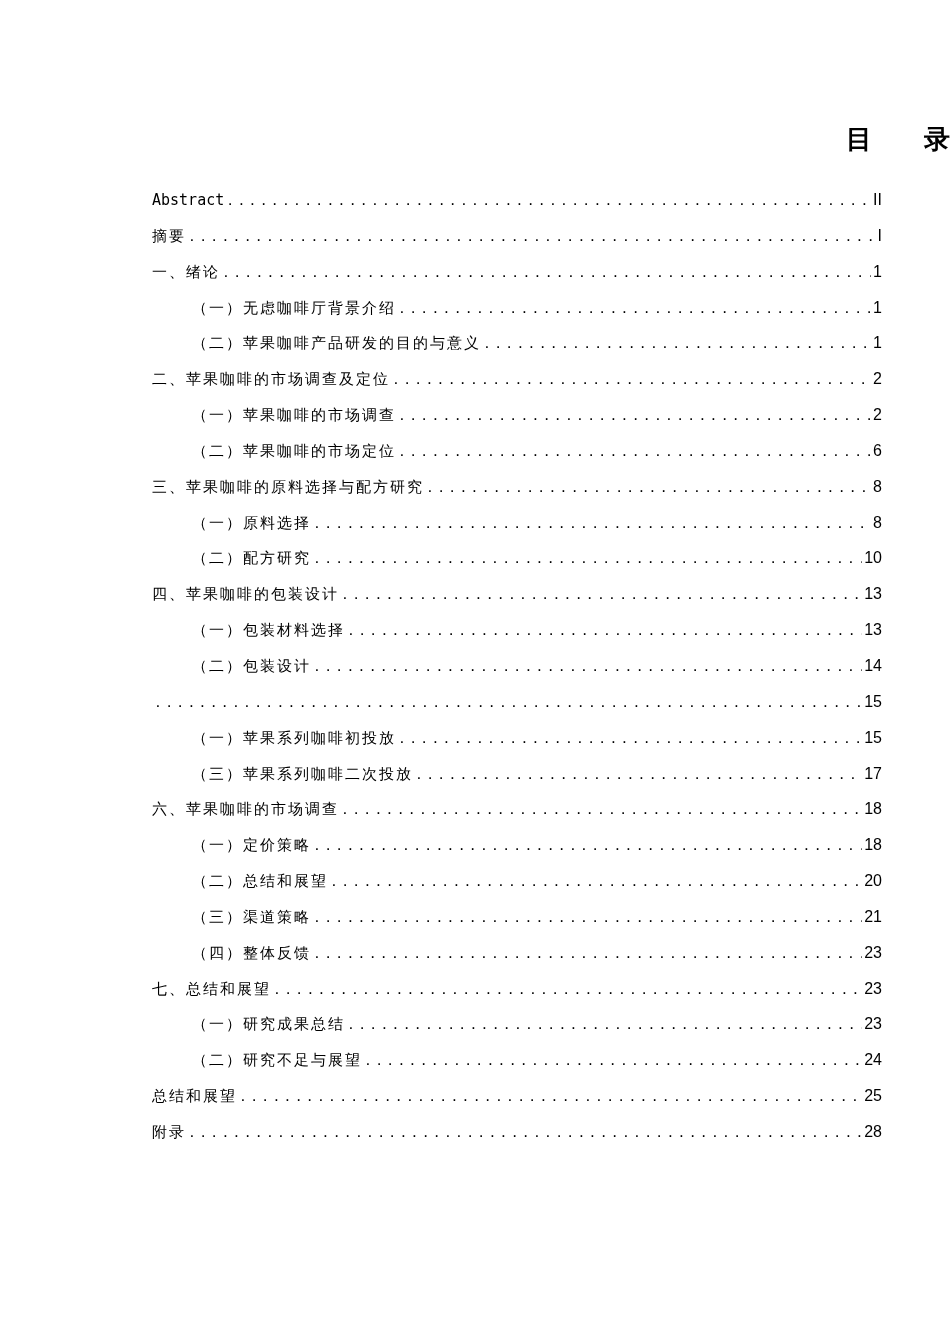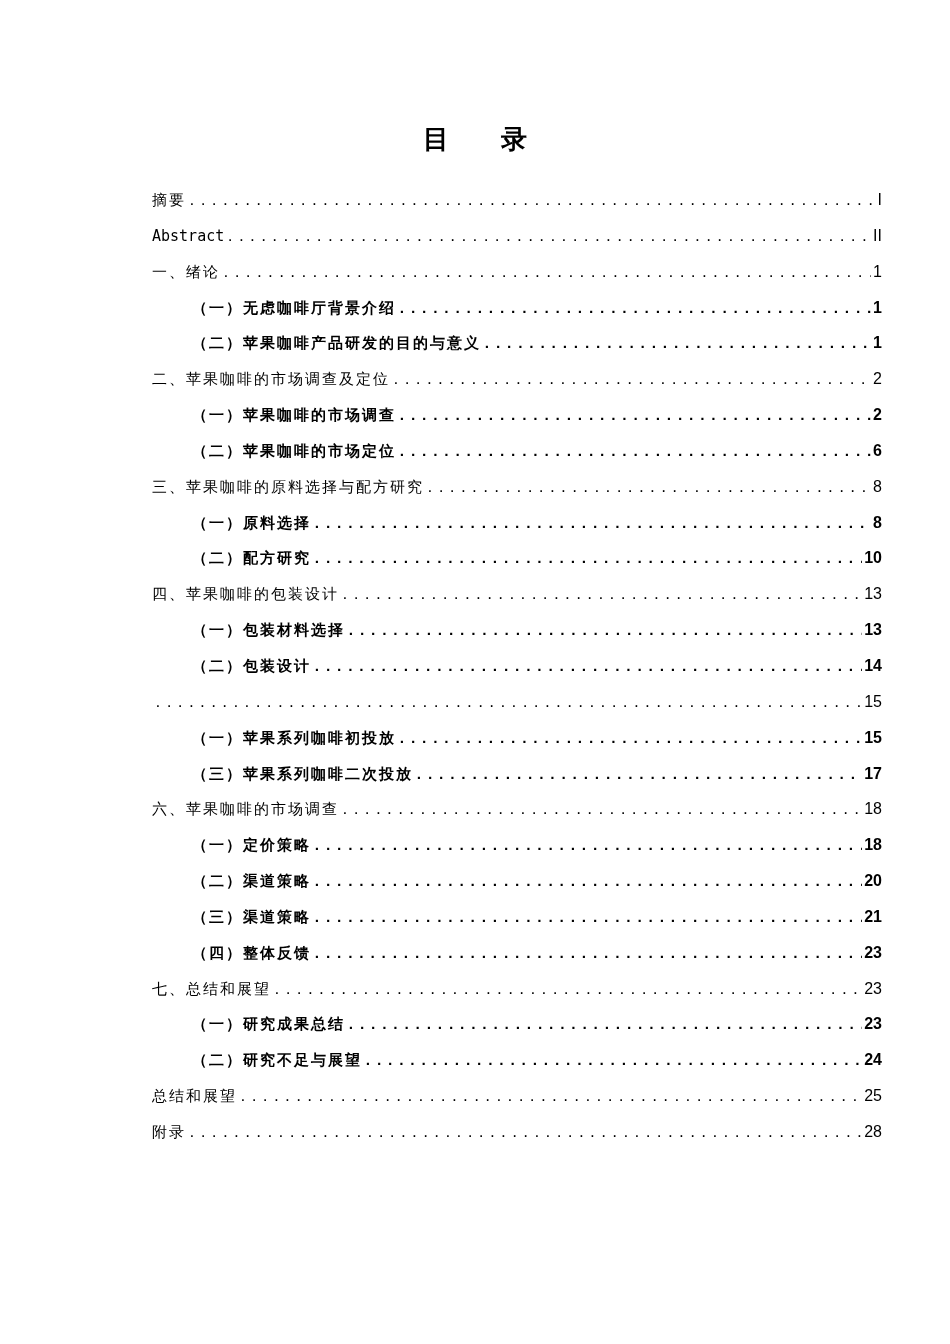--- a/index.html
+++ b/index.html
@@ -1,50 +1,50 @@
 <!DOCTYPE html>
 <html><head>
 <meta charset="utf-8">
 <style>
   html, body { margin: 0; padding: 0; background: #ffffff; }
   body { width: 950px; height: 1344px; position: relative; overflow: hidden;
          font-family: "DejaVu Serif", "Liberation Serif", serif; color: #000; }
-  .title { position: absolute; top: 122px; left: 0; width: 950px; text-align: center;
+  .title { position: absolute; top: 122px; left: 0; width: 950px; text-align: right;
            font-family: "DejaVu Sans", "Liberation Sans", sans-serif; font-weight: bold;
            font-size: 26px; letter-spacing: 0; }
   .title span { display: inline-block; }
   .title .gap { width: 52px; }
   .toc { position: absolute; top: 186px; left: 152px; width: 730px; }
   .row { display: flex; align-items: baseline; height: 35.85px; font-size: 15px;
          letter-spacing: 2px; line-height: 28px; white-space: nowrap; }
-  .row.sub { padding-left: 40px; font-weight: bold; }
+  .row.sub { padding-left: 40px; }
   .label { flex: 0 0 auto; }
   .label.latin { font-family: "DejaVu Sans Mono", "Liberation Mono", monospace; letter-spacing: 0; font-size: 15px; }
   .leader { flex: 1 1 auto; overflow: hidden; margin: 0 2px; color: #000;
             font-family: "DejaVu Sans Mono", "Liberation Mono", monospace; font-size: 13px; letter-spacing: 3.3px; }
   .leader::before { content: "........................................................................................................................................................"; }
   .page { flex: 0 0 auto; font-family: "Liberation Sans", "DejaVu Sans", sans-serif; letter-spacing: 0; font-size: 16px; text-align: right; }
 </style>
 </head>
 <body>
 
 <div class="title">
   <span>目</span><span class="gap"></span><span>录</span>
 </div>
 
 <div class="toc">
   <div class="row">
+      <span class="label latin">Abstract</span>
+      <span class="leader"></span>
+      <span class="page">II</span>
+    </div>
+  <div class="row">
       <span class="label">摘要</span>
       <span class="leader"></span>
       <span class="page">I</span>
-    </div>
-  <div class="row">
-      <span class="label latin">Abstract</span>
-      <span class="leader"></span>
-      <span class="page">II</span>
     </div>
   <div class="row">
       <span class="label">一、绪论</span>
       <span class="leader"></span>
       <span class="page">1</span>
     </div>
   <div class="row sub">
       <span class="label">（一）无虑咖啡厅背景介绍</span>
       <span class="leader"></span>
       <span class="page">1</span>
@@ -117,21 +117,21 @@
       <span class="label">六、苹果咖啡的市场调查</span>
       <span class="leader"></span>
       <span class="page">18</span>
     </div>
   <div class="row sub">
       <span class="label">（一）定价策略</span>
       <span class="leader"></span>
       <span class="page">18</span>
     </div>
   <div class="row sub">
-      <span class="label">（二）渠道策略</span>
+      <span class="label">（二）总结和展望</span>
       <span class="leader"></span>
       <span class="page">20</span>
     </div>
   <div class="row sub">
       <span class="label">（三）渠道策略</span>
       <span class="leader"></span>
       <span class="page">21</span>
     </div>
   <div class="row sub">
       <span class="label">（四）整体反馈</span>

